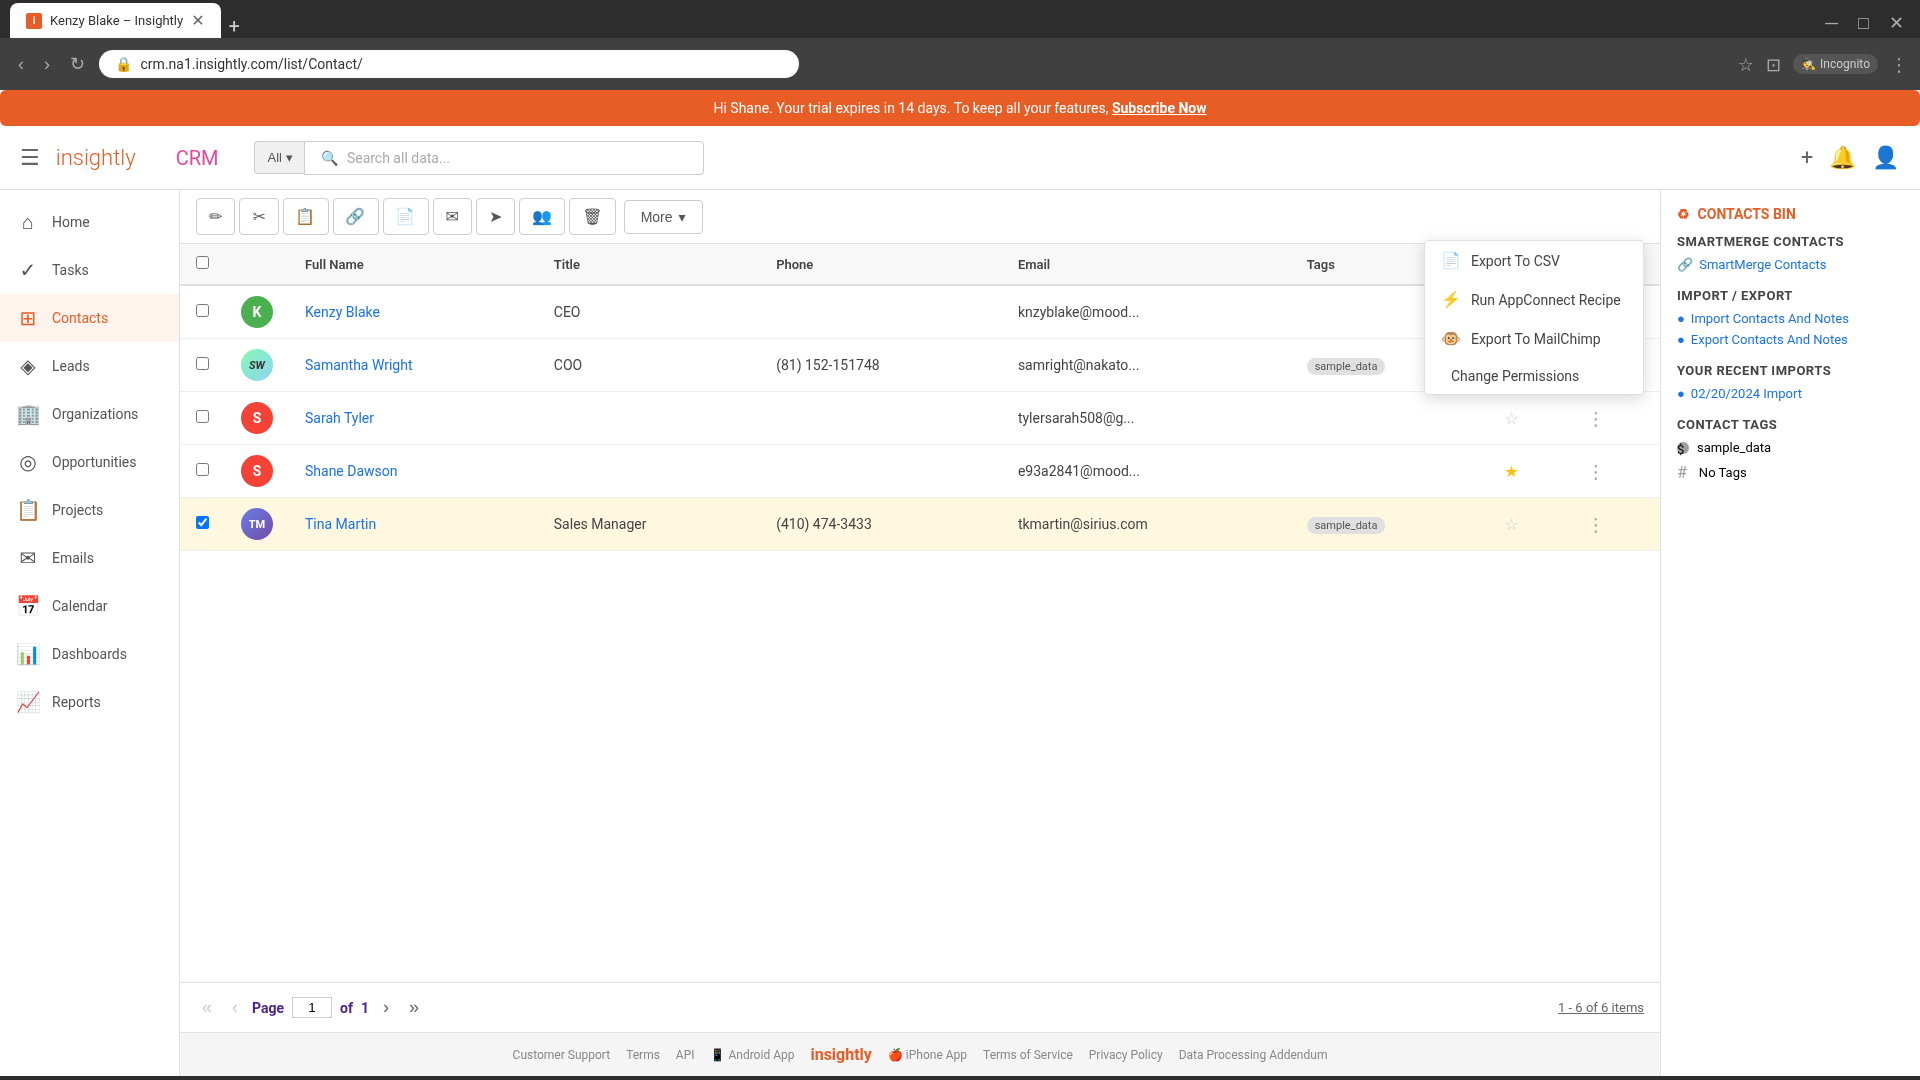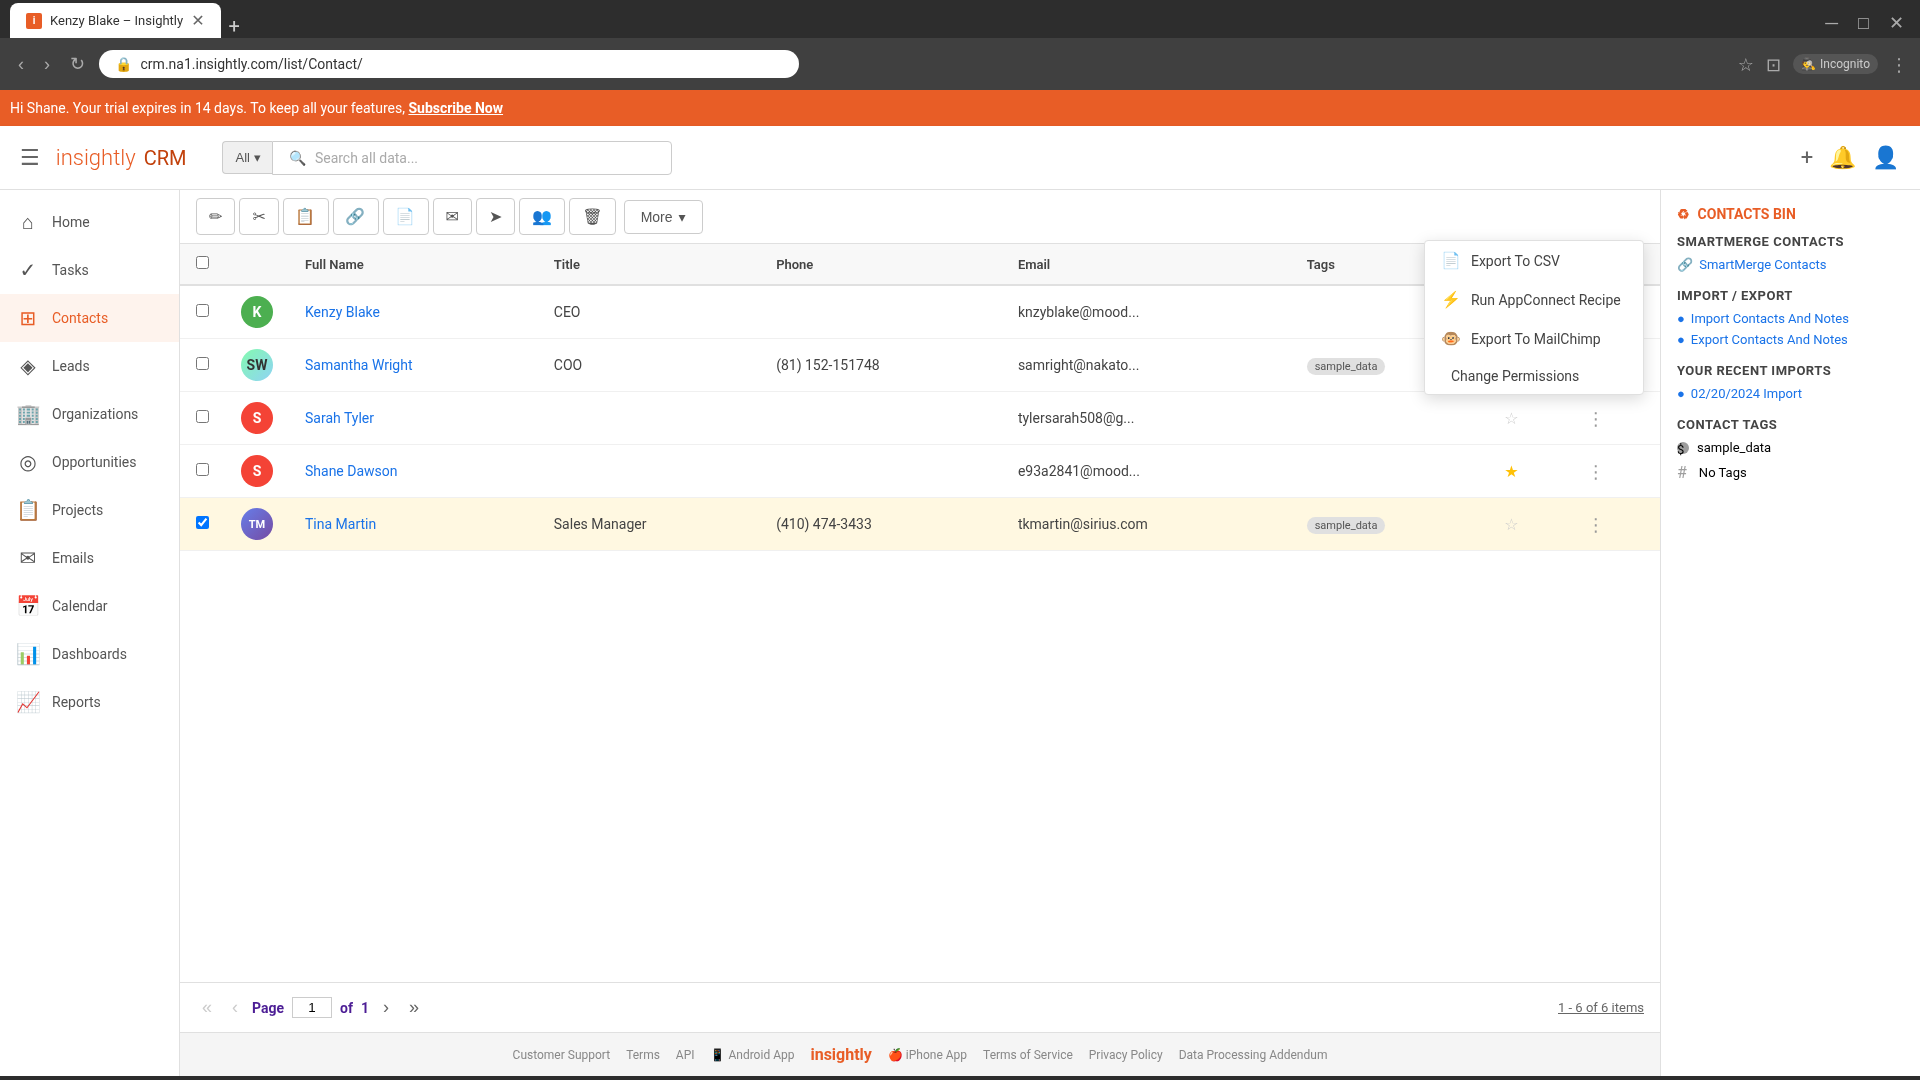--- a/index.html
+++ b/index.html
@@ -14,30 +14,30 @@
     .new-tab-btn { color: #ccc; font-size: 20px; padding: 0 8px; cursor: pointer; }
     .browser-nav { background: #404040; height: 52px; display: flex; align-items: center; padding: 0 12px; gap: 8px; }
     .nav-btn { color: #aaa; background: none; border: none; font-size: 18px; cursor: pointer; padding: 4px 6px; }
     .address-bar { flex: 1; background: #fff; border-radius: 20px; padding: 6px 16px; display: flex; align-items: center; gap: 8px; font-size: 14px; color: #333; max-width: 700px; }
     .address-bar .lock-icon { color: #4caf50; font-size: 14px; }
     .browser-actions { display: flex; align-items: center; gap: 12px; margin-left: auto; }
     .browser-action-btn { color: #aaa; font-size: 18px; cursor: pointer; }
     .incognito-badge { background: #555; color: #ccc; font-size: 12px; padding: 3px 8px; border-radius: 12px; display: flex; align-items: center; gap: 4px; }
 
     
-    .trial-banner { background: #e85d26; color: white; padding: 10px; font-size: 14px; }
+    .trial-banner { background: #e85d26; color: white; text-align: center; padding: 10px; font-size: 14px; border-radius: 6px; }
     .trial-banner a { color: white; font-weight: bold; text-decoration: underline; cursor: pointer; }
 
     
     .app { display: flex; flex-direction: column; height: calc(1080px - 90px - 40px); }
     .app-header { background: #fff; height: 64px; display: flex; align-items: center; padding: 0 20px; gap: 16px; border-bottom: 1px solid #e0e0e0; box-shadow: 0 1px 3px rgba(0,0,0,0.1); }
     .hamburger { color: #666; font-size: 22px; cursor: pointer; }
     .logo-area { display: flex; align-items: center; gap: 8px; }
     .logo-text { font-size: 22px; font-weight: 300; color: #e85d26; }
-    .crm-text { font-size: 20px; font-weight: 400; color: #c2410c; }
+    .crm-text { font-size: 20px; font-weight: 400; color: #ec4899; margin-left: 32px; }
     .search-area { display: flex; align-items: center; gap: 0; margin-left: 20px; }
     .search-all-btn { background: #f0f0f0; border: 1px solid #ccc; border-right: none; padding: 8px 12px; border-radius: 4px 0 0 4px; font-size: 13px; color: #555; cursor: pointer; display: flex; align-items: center; gap: 4px; }
     .search-input { border: 1px solid #ccc; padding: 8px 16px; border-radius: 0 4px 4px 0; width: 400px; font-size: 14px; color: #888; display: flex; align-items: center; gap: 8px; background: #fff; }
     .header-actions { margin-left: auto; display: flex; align-items: center; gap: 16px; }
     .header-btn { color: #666; font-size: 22px; cursor: pointer; }
 
     
     .main-layout { display: flex; flex: 1; overflow: hidden; }
 
     
@@ -301,21 +301,21 @@
               <td>
                 <span class="options-btn">⋮</span>
               </td>
             </tr>
 
             <tr>
               <td class="checkbox-cell">
                 <input type="checkbox" style="">
               </td>
               <td class="avatar-cell">
-                <div class="avatar avatar-sm" style="background:linear-gradient(135deg,#84fab0,#8fd3f4);color:#333;font-size:14px;">SW</div>
+                <div class="avatar avatar-sm" style="background:linear-gradient(135deg,#84fab0,#8fd3f4);color:#333;font-size:11px;font-style:italic;">SW</div>
               </td>
               <td>
                 <a class="contact-link">Samantha Wright</a>
               </td>
               <td>COO</td>
               <td>(81) 152-151748</td>
               <td>samright@nakato...</td>
               <td>
                 <span class="tag-badge">sample_data</span>
               </td>

